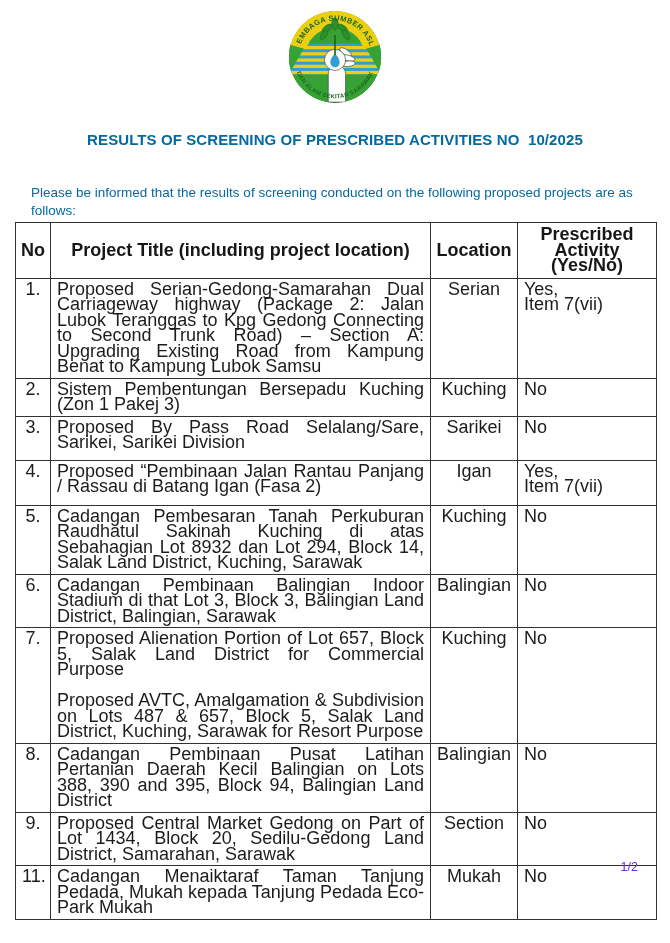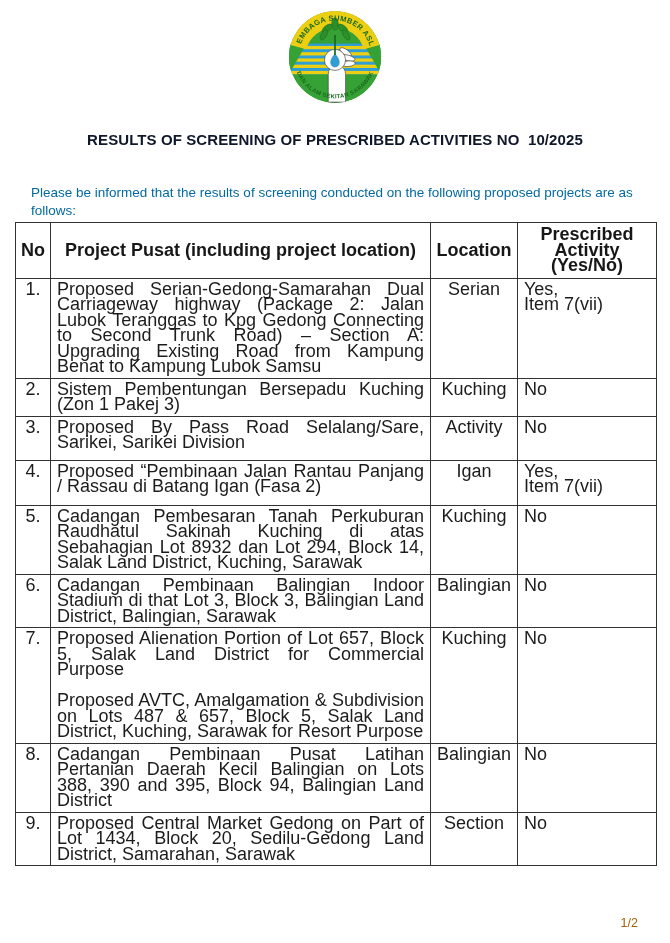--- a/index.html
+++ b/index.html
@@ -6,21 +6,21 @@
   body{
     width:670px;height:943px;background:#ffffff;position:relative;
     font-family:"Liberation Sans",sans-serif;color:#1f1f1f;
     -webkit-font-smoothing:antialiased;
   }
   .logo-wrap{position:absolute;left:287px;top:9px;width:96px;height:96px;}
   .logo-wrap svg{width:100%;height:100%;display:block;}
   .doc-title{
     position:absolute;top:131px;left:0;width:670px;margin:0;
     text-align:center;font-size:15px;font-weight:bold;letter-spacing:.1px;
-    white-space:pre-wrap;color:#0f172a;
+    white-space:pre-wrap;color:#0369a1;
   }
   .intro{
     position:absolute;top:168px;left:15px;width:644px;margin:16px;
     font-size:13.5px;line-height:18px;color:#0369a1;
   }
   table.results{
     position:absolute;top:222px;left:15px;width:641px;
     border-collapse:collapse;table-layout:fixed;
     font-size:18px;color:#1c1c1c;
   }
@@ -46,22 +46,22 @@
   tbody tr:nth-child(3){height:44px;}
   tbody tr:nth-child(4){height:45px;}
   tbody tr:nth-child(5){height:60px;}
   tbody tr:nth-child(6){height:44px;}
   tbody tr:nth-child(7){height:105px;}
   tbody tr:nth-child(8){height:60px;}
   tbody tr:nth-child(9){height:45px;}
   tbody tr:nth-child(10){height:31px;}
   tbody tr:nth-child(11){height:41px;}
   .page-number{
-    position:absolute;top:916px;right:32px;
-    font-size:12.5px;color:#a16207;
+    position:absolute;top:860px;right:32px;
+    font-size:12.5px;color:#6d28d9;
   }
 </style>
 </head>
 <body>
 
 <div class="logo-wrap">
   <svg viewBox="0 0 100 100">
     <defs>
       <clipPath id="logo-clip">
           <circle cx="50" cy="50" r="48"></circle>
@@ -115,21 +115,21 @@
 <table class="results">
   <colgroup>
     <col class="c-no">
       <col class="c-title">
       <col class="c-location">
       <col class="c-prescribed">
   </colgroup>
   <thead>
     <tr>
       <th>No</th>
-      <th>Project Pusat (including project location)</th>
+      <th>Project Title (including project location)</th>
       <th>Location</th>
       <th>Prescribed Activity
 (Yes/No)</th>
     </tr>
   </thead>
   <tbody>
       <tr>
         <td class="c-no">1.</td>
         <td class="c-title">Proposed Serian-Gedong-Samarahan Dual Carriageway highway (Package 2: Jalan Lubok Teranggas to Kpg Gedong Connecting to Second Trunk Road) – Section A: Upgrading Existing Road from Kampung Benat to Kampung Lubok Samsu</td>
         <td class="c-location">Serian</td>
@@ -138,21 +138,21 @@
       </tr>
       <tr>
         <td class="c-no">2.</td>
         <td class="c-title">Sistem Pembentungan Bersepadu Kuching (Zon 1 Pakej 3)</td>
         <td class="c-location">Kuching</td>
         <td class="c-prescribed">No</td>
       </tr>
       <tr>
         <td class="c-no">3.</td>
         <td class="c-title">Proposed By Pass Road Selalang/Sare, Sarikei, Sarikei Division</td>
-        <td class="c-location">Activity</td>
+        <td class="c-location">Sarikei</td>
         <td class="c-prescribed">No</td>
       </tr>
       <tr>
         <td class="c-no">4.</td>
         <td class="c-title">Proposed “Pembinaan Jalan Rantau Panjang / Rassau di Batang Igan (Fasa 2)</td>
         <td class="c-location">Igan</td>
         <td class="c-prescribed">Yes,
 Item 7(vii)</td>
       </tr>
       <tr>
@@ -180,16 +180,22 @@
         <td class="c-title">Cadangan Pembinaan Pusat Latihan Pertanian Daerah Kecil Balingian on Lots 388, 390 and 395, Block 94, Balingian Land District</td>
         <td class="c-location">Balingian</td>
         <td class="c-prescribed">No</td>
       </tr>
       <tr>
         <td class="c-no">9.</td>
         <td class="c-title">Proposed Central Market Gedong on Part of Lot 1434, Block 20, Sedilu-Gedong Land District, Samarahan, Sarawak</td>
         <td class="c-location">Section</td>
         <td class="c-prescribed">No</td>
       </tr>
+      <tr>
+        <td class="c-no">11.</td>
+        <td class="c-title">Cadangan Menaiktaraf Taman Tanjung Pedada, Mukah kepada Tanjung Pedada Eco-Park Mukah</td>
+        <td class="c-location">Mukah</td>
+        <td class="c-prescribed">No</td>
+      </tr>
     </tbody>
 </table>
 
 <div class="page-number">1/2</div>
 
 </body></html>

